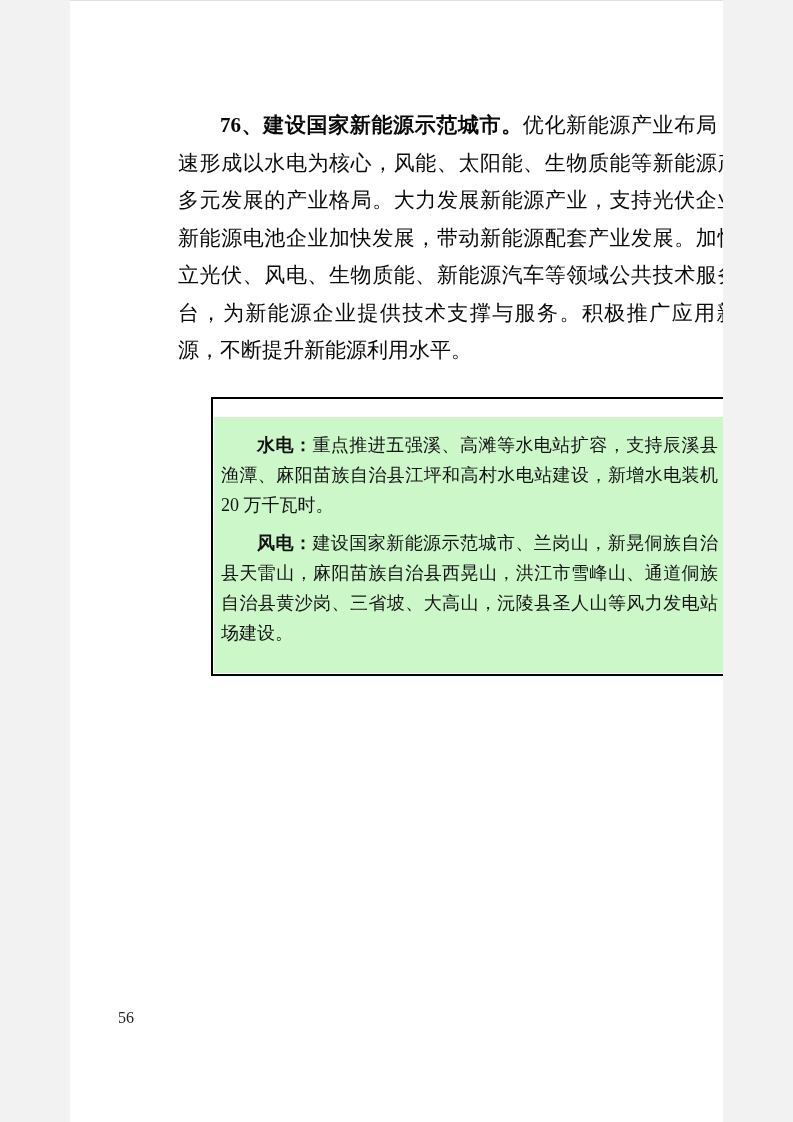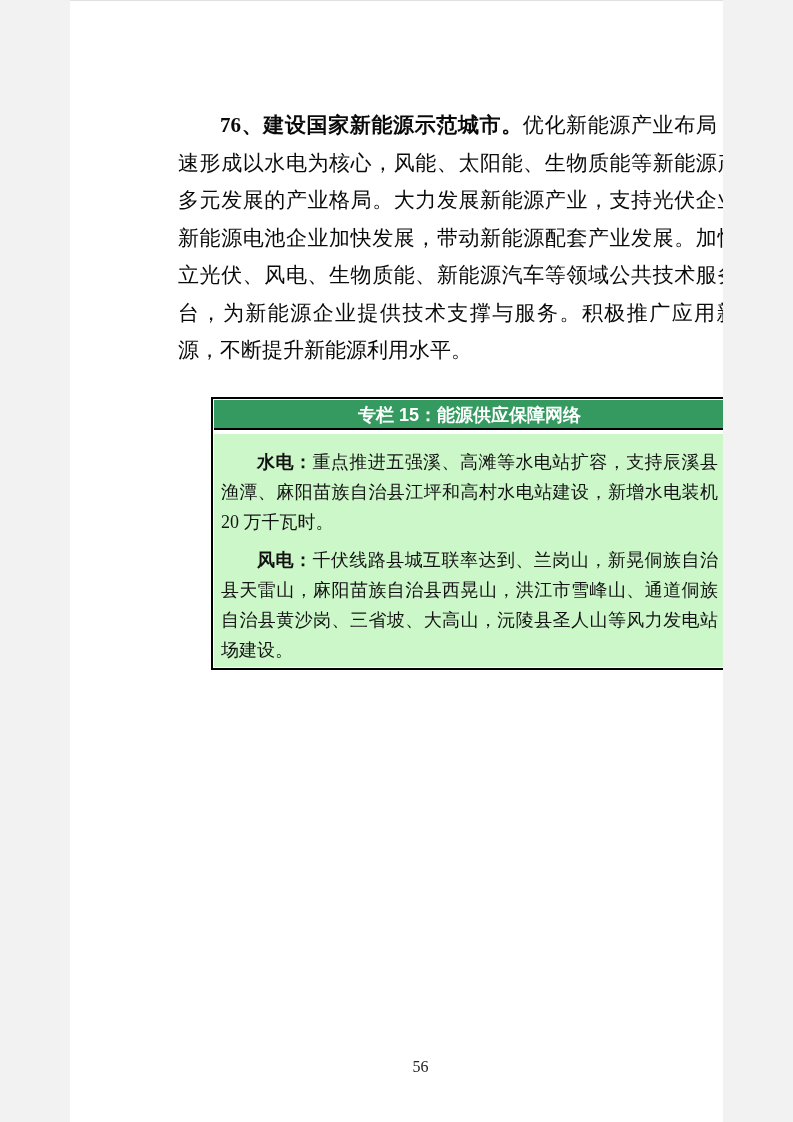--- a/index.html
+++ b/index.html
@@ -44,64 +44,63 @@
     color: #ffffff;
     font-family: "Liberation Sans", "DejaVu Sans", sans-serif;
     font-weight: bold;
     font-size: 18px;
     height: 30px;
     line-height: 30px;
     text-align: center;
     border-bottom: 2px solid #000000;
   }
   .column-box .box-body {
-    margin-top: 4px;
+    margin-top: 17px;
     background: #ccf7c9;
-    padding: 13px 7px 2px;
+    padding: 13px 7px 25px;
   }
   .box-para {
     margin: 0 0 8px;
     font-size: 18px;
     line-height: 30px;
     text-align: justify;
     text-indent: 2em;
     color: #141414;
   }
   .box-para:last-child { margin-bottom: 0; }
   .box-para .item-label {
     font-family: "Liberation Sans", "DejaVu Sans", sans-serif;
     font-weight: bold;
     color: #111;
   }
   .page-number {
     position: absolute;
     left: 0;
-    top: 1057px;
+    top: 1008px;
     width: 100%;
-    text-align: center;
+    text-align: left;
     font-size: 16px;
     color: #222;
     padding-left: 48px;
   }
 </style>
 </head>
 <body>
 
 <div class="page">
 
   <p class="main-para"><span class="lead">76、建设国家新能源示范城市。</span><span>优化新能源产业布局，加速形成以水电为核心，风能、太阳能、生物质能等新能源产业多元发展的产业格局。大力发展新能源产业，支持光伏企业、新能源电池企业加快发展，带动新能源配套产业发展。加快建立光伏、风电、生物质能、新能源汽车等领域公共技术服务平台，为新能源企业提供技术支撑与服务。积极推广应用新能源，不断提升新能源利用水平。</span></p>
 
   <div class="column-box">
-    <div class="box-header">专栏 15：能源供应保障网络</div>
     <div class="box-body">
 
       <p class="box-para"><span class="item-label">水电：</span><span>重点推进五强溪、高滩等水电站扩容，支持辰溪县渔潭、麻阳苗族自治县江坪和高村水电站建设，新增水电装机 20 万千瓦时。</span></p>
 
 
-      <p class="box-para"><span class="item-label">风电：</span><span>千伏线路县城互联率达到、兰岗山，新晃侗族自治县天雷山，麻阳苗族自治县西晃山，洪江市雪峰山、通道侗族自治县黄沙岗、三省坡、大高山，沅陵县圣人山等风力发电站场建设。</span></p>
+      <p class="box-para"><span class="item-label">风电：</span><span>建设国家新能源示范城市、兰岗山，新晃侗族自治县天雷山，麻阳苗族自治县西晃山，洪江市雪峰山、通道侗族自治县黄沙岗、三省坡、大高山，沅陵县圣人山等风力发电站场建设。</span></p>
 
 
 
     </div>
   </div>
 
   <div class="page-number">56</div>
 
 </div>
 

